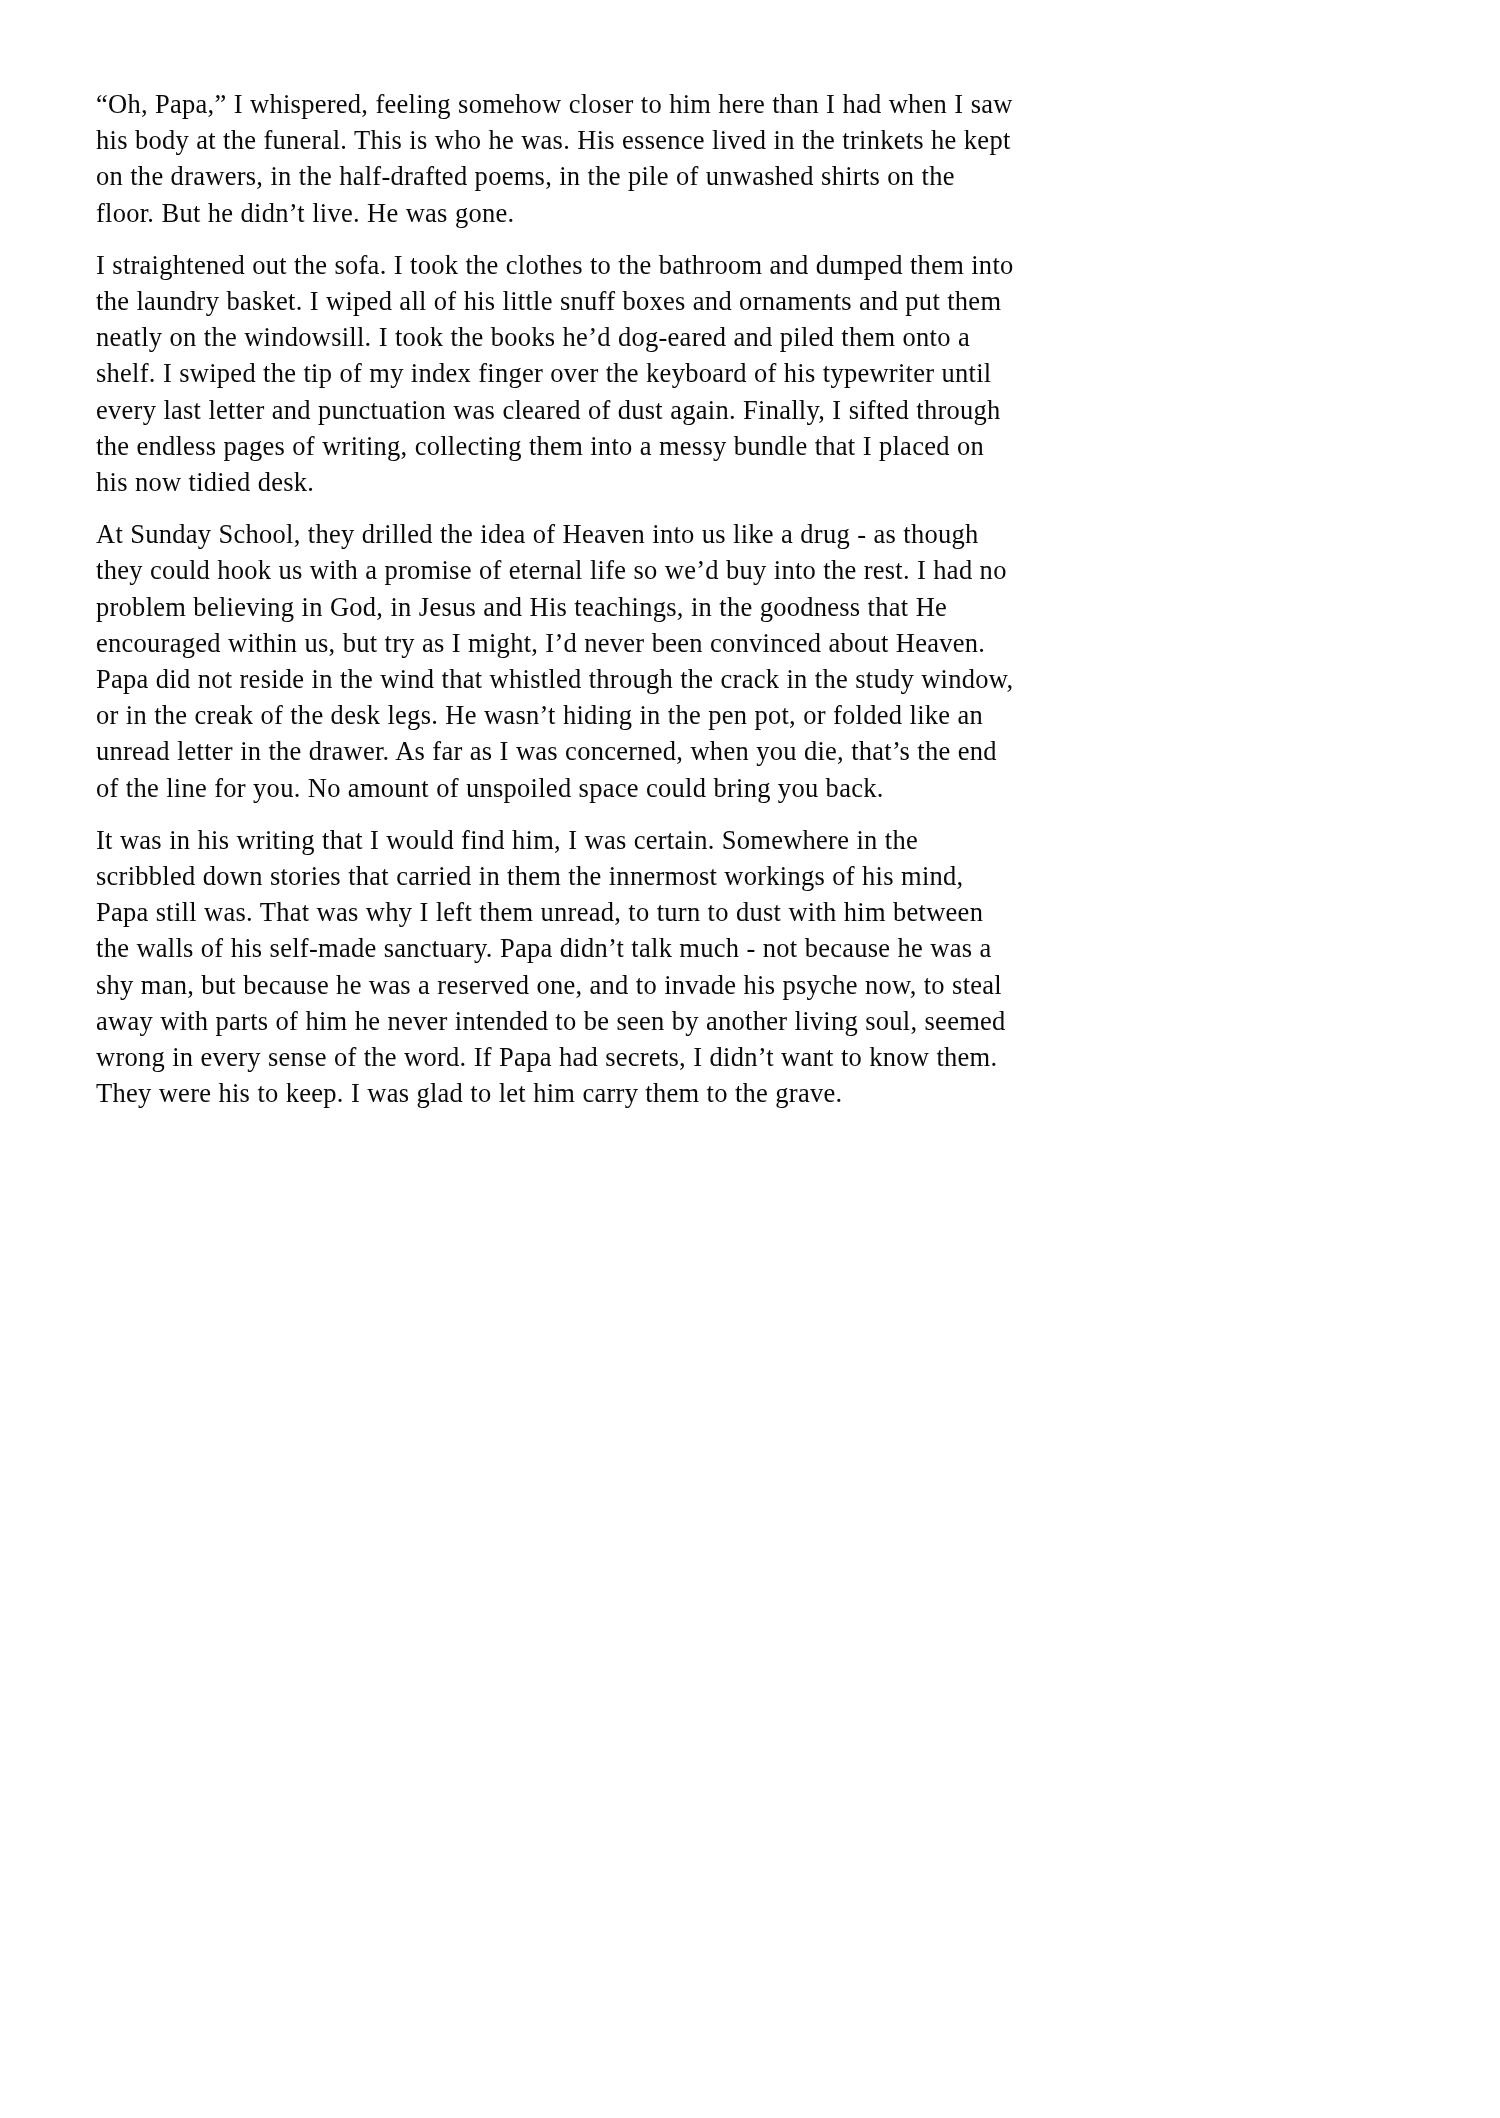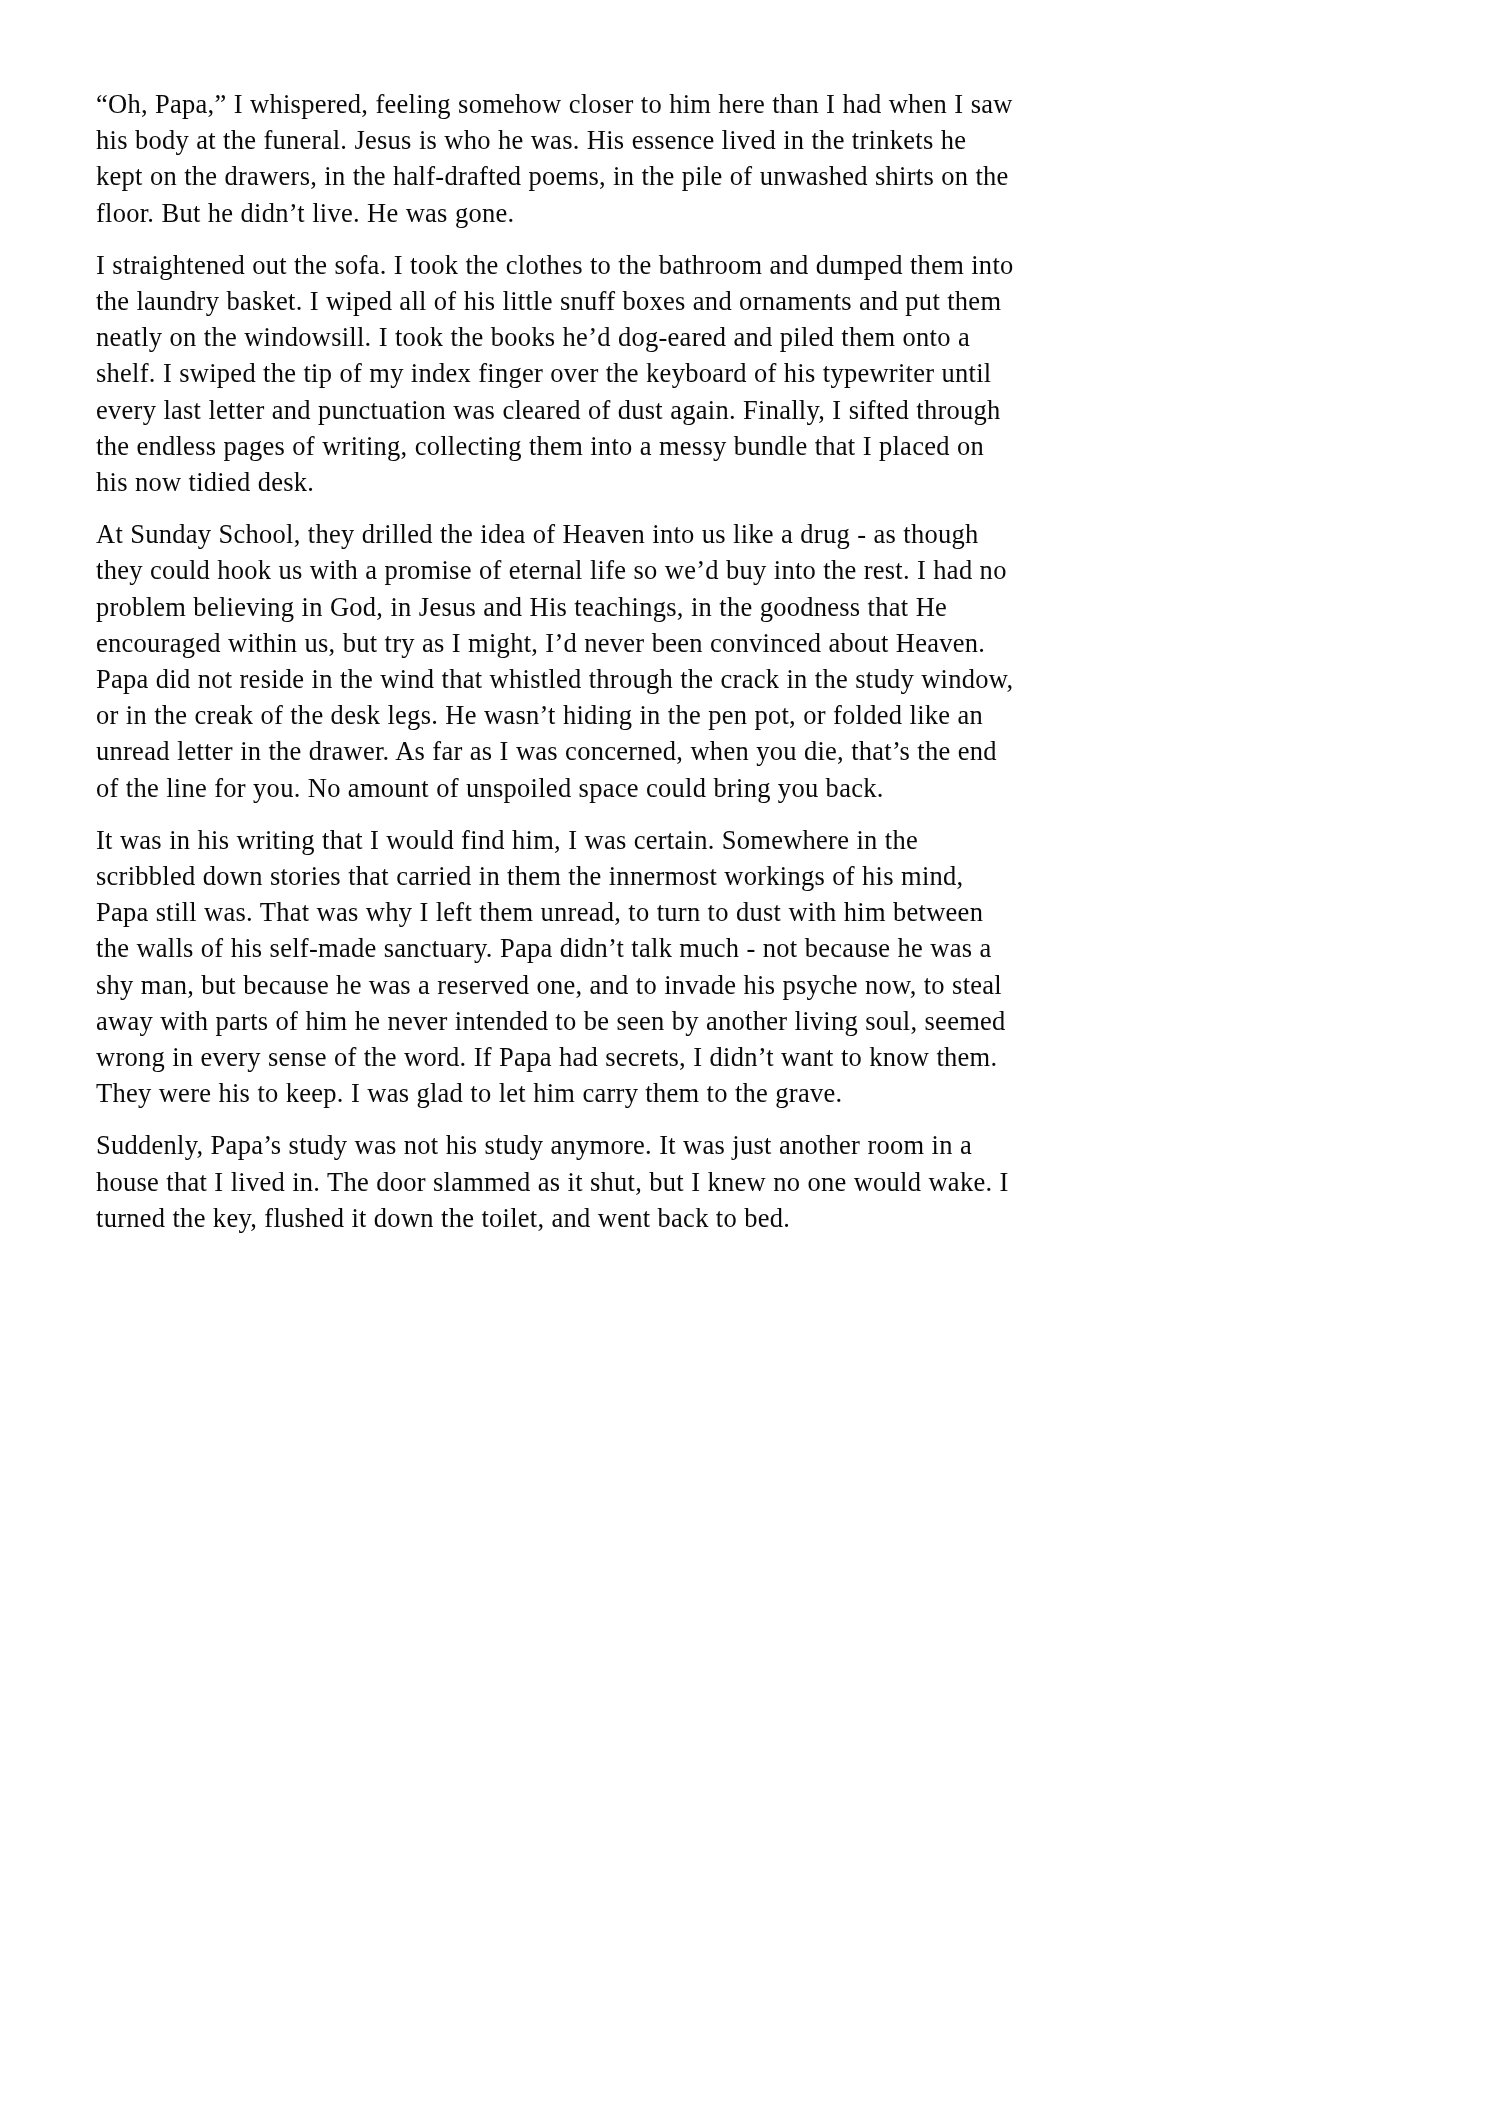--- a/index.html
+++ b/index.html
@@ -49,24 +49,23 @@
   .paragraph + .paragraph {
     margin-top: 16px;
   }
 </style>
 </head>
 <body>
 
 <div class="page">
   <div class="text-column">
 
-    <p class="paragraph">“Oh, Papa,” I whispered, feeling somehow closer to him here than I had when I saw his body at the funeral. Jesus is who he was. His essence lived in the trinkets he kept on the drawers, in the half-drafted poems, in the pile of unwashed shirts on the floor. But he didn’t live. He was gone.</p>
+    <p class="paragraph">“Oh, Papa,” I whispered, feeling somehow closer to him here than I had when I saw his body at the funeral. This is who he was. His essence lived in the trinkets he kept on the drawers, in the half-drafted poems, in the pile of unwashed shirts on the floor. But he didn’t live. He was gone.</p>
 
     <p class="paragraph">I straightened out the sofa. I took the clothes to the bathroom and dumped them into the laundry basket. I wiped all of his little snuff boxes and ornaments and put them neatly on the windowsill. I took the books he’d dog-eared and piled them onto a shelf. I swiped the tip of my index finger over the keyboard of his typewriter until every last letter and punctuation was cleared of dust again. Finally, I sifted through the endless pages of writing, collecting them into a messy bundle that I placed on his now tidied desk.</p>
 
     <p class="paragraph">At Sunday School, they drilled the idea of Heaven into us like a drug - as though they could hook us with a promise of eternal life so we’d buy into the rest. I had no problem believing in God, in Jesus and His teachings, in the goodness that He encouraged within us, but try as I might, I’d never been convinced about Heaven. Papa did not reside in the wind that whistled through the crack in the study window, or in the creak of the desk legs. He wasn’t hiding in the pen pot, or folded like an unread letter in the drawer. As far as I was concerned, when you die, that’s the end of the line for you. No amount of unspoiled space could bring you back.</p>
 
     <p class="paragraph">It was in his writing that I would find him, I was certain. Somewhere in the scribbled down stories that carried in them the innermost workings of his mind, Papa still was. That was why I left them unread, to turn to dust with him between the walls of his self-made sanctuary. Papa didn’t talk much - not because he was a shy man, but because he was a reserved one, and to invade his psyche now, to steal away with parts of him he never intended to be seen by another living soul, seemed wrong in every sense of the word. If Papa had secrets, I didn’t want to know them. They were his to keep. I was glad to let him carry them to the grave.</p>
 
-    <p class="paragraph">Suddenly, Papa’s study was not his study anymore. It was just another room in a house that I lived in. The door slammed as it shut, but I knew no one would wake. I turned the key, flushed it down the toilet, and went back to bed.</p>
 
   </div>
 </div>
 
 </body></html>

